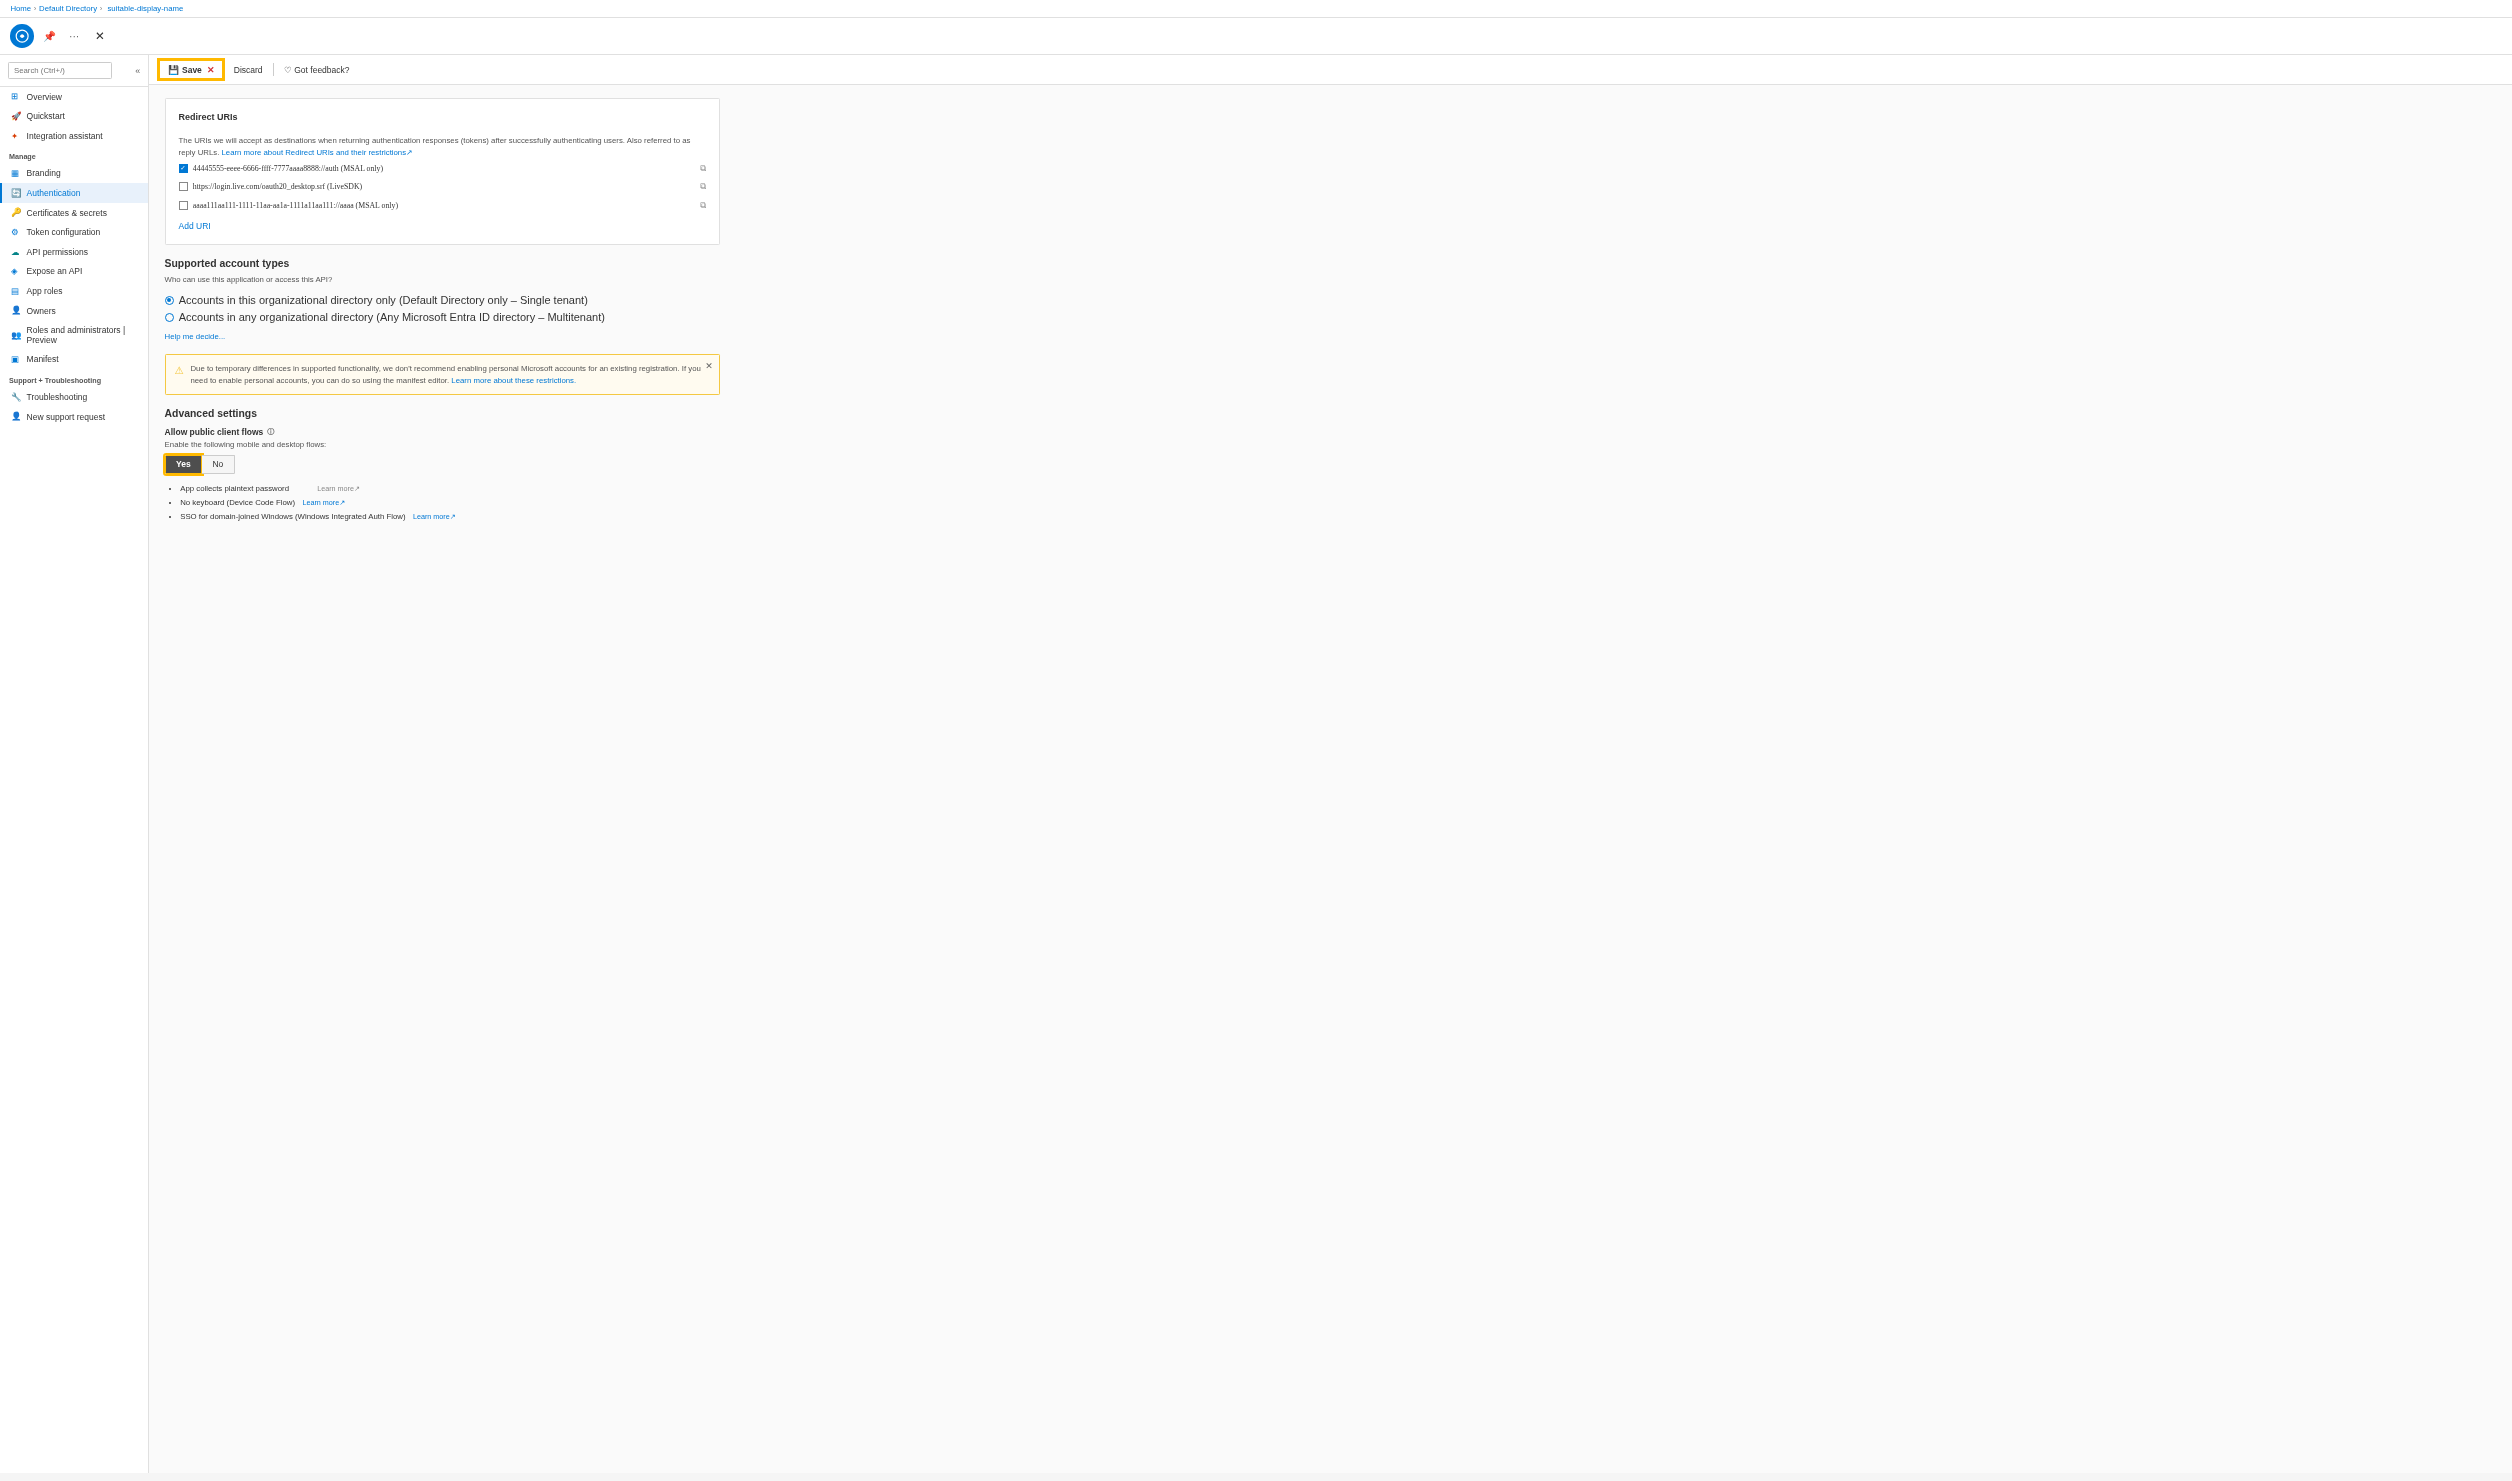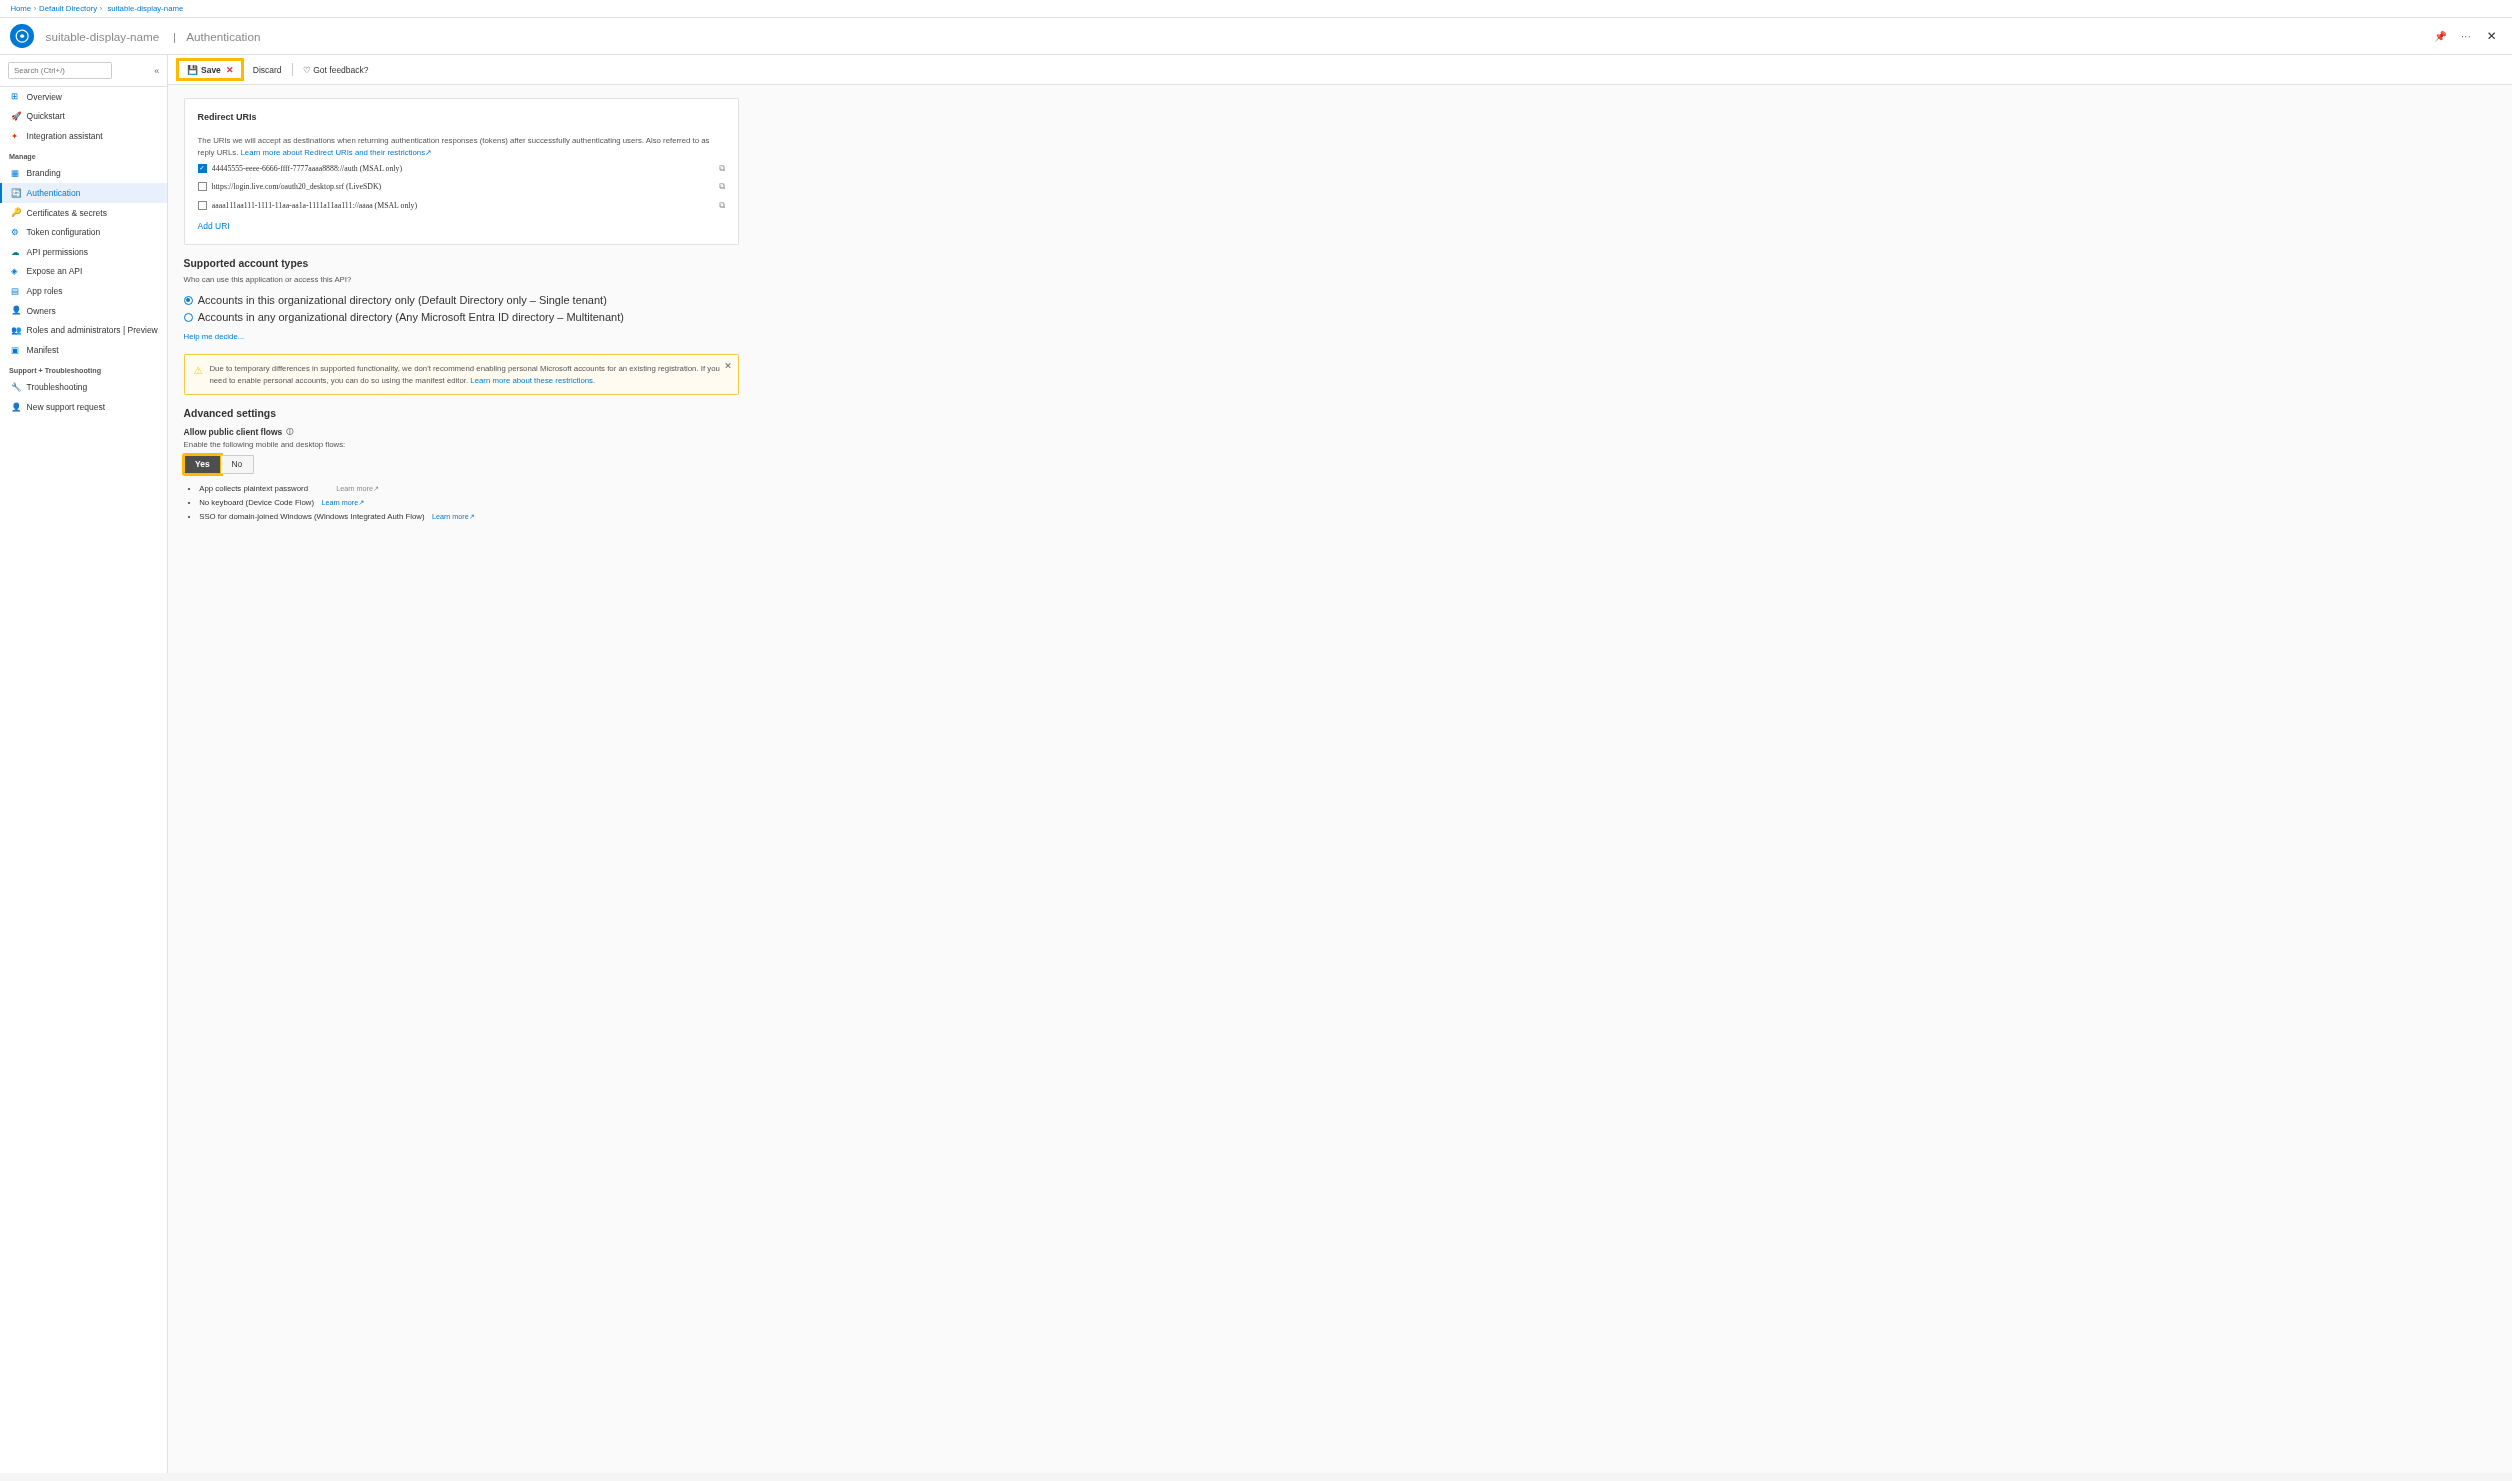--- a/index.html
+++ b/index.html
@@ -55,21 +55,21 @@
 
     
     .main-layout {
       display: flex;
       height: calc(100vh - 63px);
       overflow: hidden;
     }
 
     
     .sidebar {
-      width: 168px;
+      width: 149px;
       background: #fff;
       border-right: 0.7px solid #e0e0e0;
       overflow-y: auto;
       flex-shrink: 0;
     }
     .sidebar-search {
       padding: 6.5px 7.8px;
       display: flex;
       align-items: center;
       border-bottom: 0.7px solid #e0e0e0;
@@ -315,24 +315,20 @@
   <span>›</span>
   <span style="color:#0078d4;">suitable-display-name</span>
 </div>
 
 <div class="app-header">
   <div class="app-header-icon">
     <svg viewBox="0 0 24 24">
       <circle cx="12" cy="12" r="10" fill="none" stroke="white" stroke-width="2"></circle>
       <path d="M8 12 Q12 6 16 12 Q12 18 8 12Z" fill="white"></path>
     </svg>
-  </div>
-  <div class="app-header-title">
-    <span>suitable-display-name</span>
-    <span style="color:#888;margin:0 5.2px;font-weight:300;">|</span><span>Authentication</span>
   </div>
   <div class="app-header-actions">
     <button class="header-icon-btn" title="Pin">📌</button>
     <button class="header-icon-btn" title="More options">···</button>
     <button class="close-btn">✕</button>
   </div>
 </div>
 
 <div class="main-layout">
 

